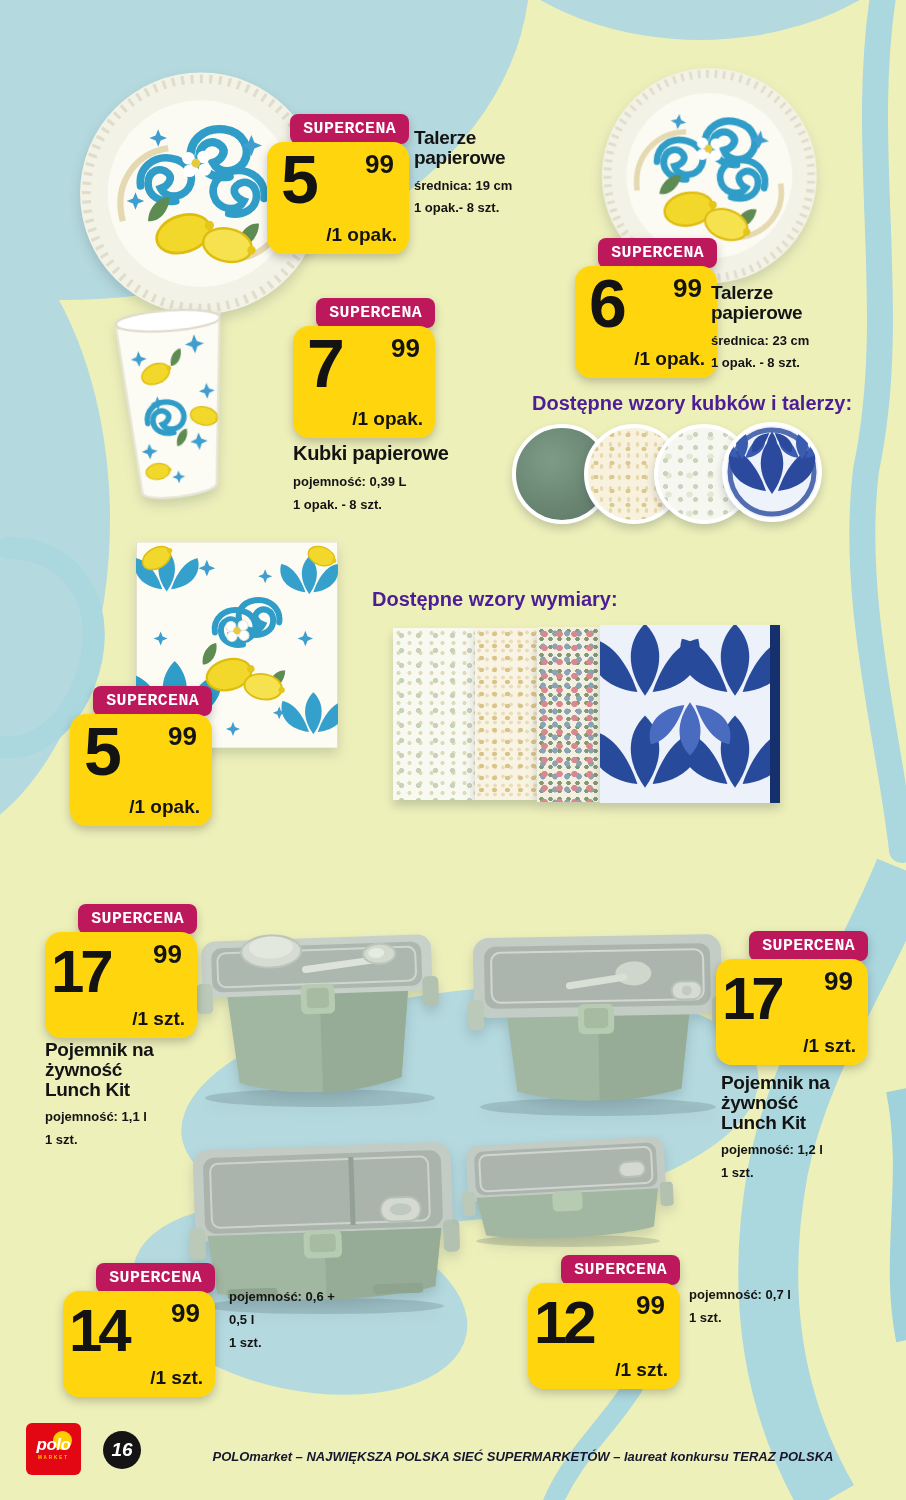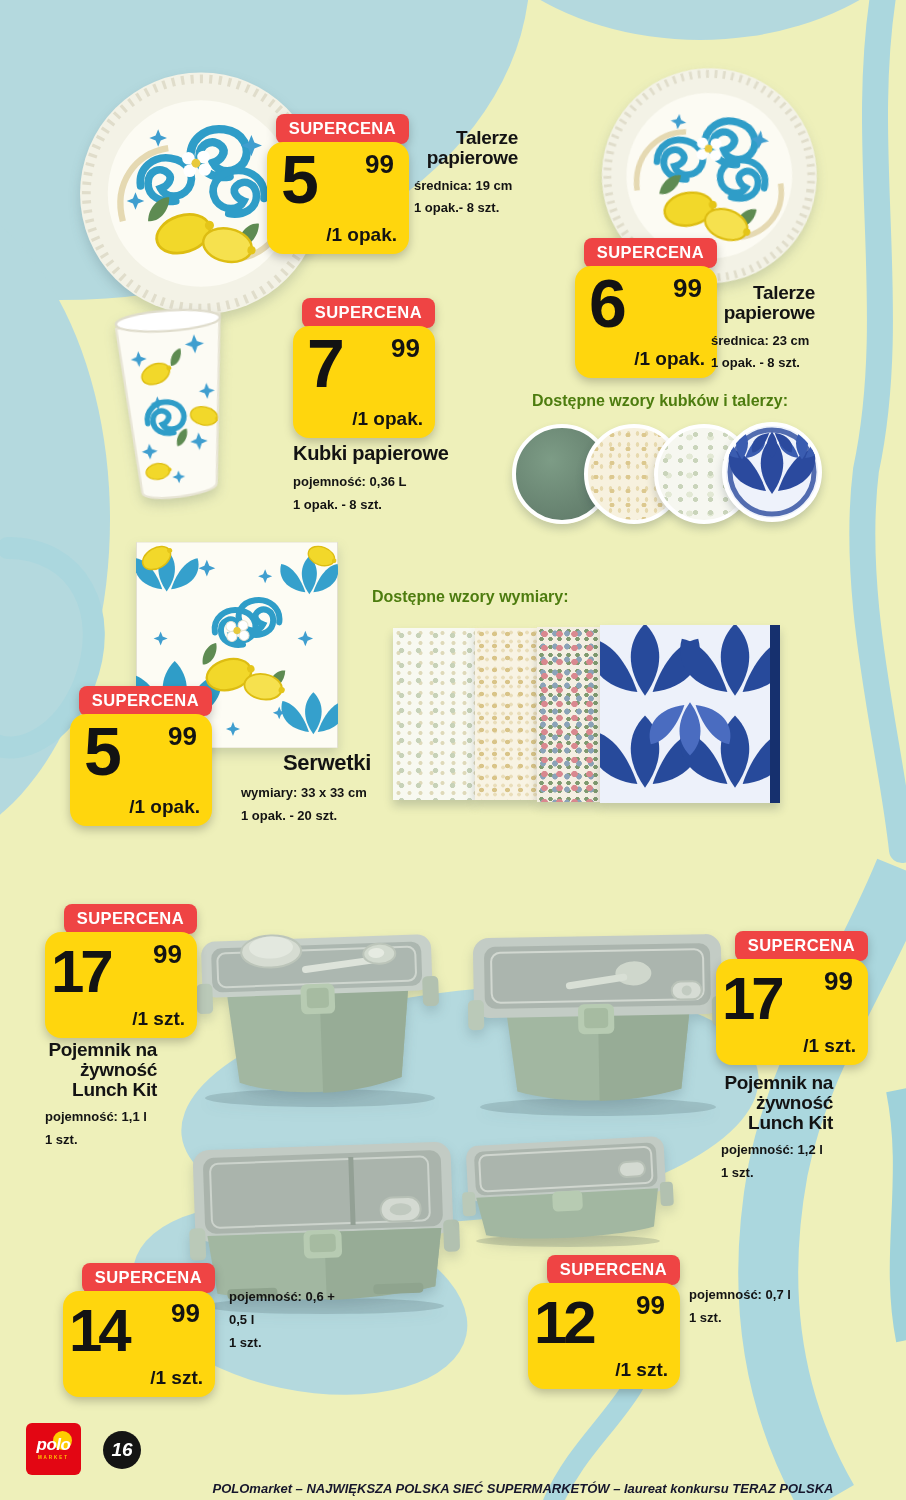--- a/index.html
+++ b/index.html
@@ -5,58 +5,58 @@
   html,body{margin:0;padding:0;}
   body{font-family:"Liberation Sans", sans-serif; background:#888;}
   .page{position:relative;width:906px;height:1500px;overflow:hidden;background:#eef0ba;}
   .blob{position:absolute;border-radius:50%;background:#b4d9de;}
   .deco-svg{position:absolute;left:0;top:0;z-index:0;}
 
   .img-wrap{position:absolute;z-index:2;filter:drop-shadow(0 6px 6px rgba(40,60,70,.18));}
 
   
   .badge{position:absolute;z-index:3;display:flex;flex-direction:column;align-items:flex-end;filter:drop-shadow(0 4px 5px rgba(0,0,0,.22));}
-  .badge-label{background:#ef4444;color:#fff;font-size:16.5px;font-weight:700;letter-spacing:.4px;padding:5px 13px 6px;border-radius:8px;white-space:nowrap;}
+  .badge-label{background:#be185d;color:#fff;font-size:16.5px;font-weight:700;letter-spacing:.4px;padding:5px 13px 6px;border-radius:8px;white-space:nowrap;font-family:Liberation Mono, monospace;}
   .badge-yellow{position:relative;background:#ffd60d;border-radius:16px;margin-top:-2px;}
   .badge.w1 .badge-yellow{width:142px;height:112px;}
   .badge.w2 .badge-yellow{width:152px;height:106px;}
   .p-main{position:absolute;left:14px;top:2px;font-size:68px;font-weight:700;letter-spacing:-3px;line-height:1.05;color:#131313;}
   .badge.w2 .p-main{left:6px;top:8px;font-size:60px;letter-spacing:-4px;}
   .p-frac{position:absolute;right:15px;top:9px;font-size:26px;font-weight:700;color:#131313;line-height:1;}
   .p-unit{position:absolute;right:12px;bottom:8px;font-size:19px;font-weight:700;color:#131313;white-space:nowrap;}
 
   
   .info{position:absolute;z-index:3;color:#131313;}
-  .info .title{font-weight:700;font-size:19px;line-height:1.04;letter-spacing:-.3px;margin:0 0 7px 0;text-align:right;}
+  .info .title{font-weight:700;font-size:19px;line-height:1.04;letter-spacing:-.3px;margin:0 0 7px 0;}
   .info .detail{font-size:13px;font-weight:700;line-height:1.75;}
   .info.t20 .title{font-size:20px;white-space:nowrap;}
   .info.t22 .title{font-size:22px;}
 
-  .pattern-heading{position:absolute;z-index:3;font-size:16px;font-weight:700;color:#4d7c0f;white-space:nowrap;}
+  .pattern-heading{position:absolute;z-index:3;font-size:20px;font-weight:700;color:#4c1d95;white-space:nowrap;}
 
   
   .swatch{position:absolute;z-index:2;width:92px;height:92px;border:4px solid #fff;border-radius:50%;box-shadow:0 5px 9px rgba(40,60,70,.22);}
   .sw-green{background:radial-gradient(circle at 38% 35%, #7d9c86, #647f6d 75%);}
   .sw-gold{background-color:#f7f1de;background-image:radial-gradient(#dcc88e 2.2px, transparent 2.8px),radial-gradient(#e7d9ae 1.6px, transparent 2.1px);background-size:16px 14px,9px 11px;}
   .sw-leaves{background-color:#f6f7f0;background-image:radial-gradient(#c9d4ba 2.4px, transparent 3px),radial-gradient(#e2e8d4 3px, transparent 3.6px);background-size:15px 13px,21px 19px;}
   .sw-damask{overflow:hidden;background:#eef2fb;}
 
   
   .strip{position:absolute;z-index:2;box-shadow:0 6px 9px rgba(40,60,70,.22);}
   .st1{background-color:#f8f9f1;background-image:radial-gradient(#c7d2b8 2.5px, transparent 3.1px),radial-gradient(#ded9b9 1.8px, transparent 2.3px);background-size:17px 15px,11px 10px;}
   .st2{background-color:#f8f3e3;background-image:radial-gradient(#d9c488 2.2px, transparent 2.8px),radial-gradient(#e9ddb9 1.5px, transparent 2px);background-size:13px 12px,8px 9px;}
   .st3{background-color:#f4efe3;background-image:radial-gradient(#d9888f 3px, transparent 3.6px),radial-gradient(#8ba3b8 2.5px, transparent 3.1px),radial-gradient(#7f9a6f 2px, transparent 2.6px);background-size:15px 14px,12px 13px,9px 8px;}
 
   
   .logo{position:absolute;left:26px;top:1423px;width:55px;height:52px;background:#e30613;border-radius:6px;z-index:3;overflow:hidden;}
   .logo-sun{position:absolute;left:27px;top:8px;width:19px;height:19px;border-radius:50%;background:#ffcc00;}
   .logo-word{position:absolute;left:0;right:0;top:12px;text-align:center;color:#fff;font-size:17px;font-weight:700;font-style:italic;letter-spacing:-.5px;}
   .logo-sub{position:absolute;left:0;right:0;top:32px;text-align:center;color:#ffcc00;font-size:4.5px;font-weight:700;letter-spacing:2px;}
   .page-num{position:absolute;left:103px;top:1431px;width:38px;height:38px;border-radius:50%;background:#141414;color:#fff;font-size:19px;font-weight:700;font-style:italic;display:flex;align-items:center;justify-content:center;z-index:3;}
-  .footer-text{position:absolute;left:170px;right:30px;top:1449px;text-align:center;font-size:13px;font-weight:700;font-style:italic;color:#16162c;z-index:3;white-space:nowrap;margin-top:32px;}
+  .footer-text{position:absolute;left:170px;right:30px;top:1449px;text-align:center;font-size:13px;font-weight:700;font-style:italic;color:#16162c;z-index:3;white-space:nowrap;}
 </style>
 </head>
 <body>
 
 <div class="page">
 
   <svg width="0" height="0" style="position:absolute">
     <defs>
       <path id="m-fleur" d="M0,-7 L2,-2 L7,0 L2,2 L0,7 L-2,2 L-7,0 L-2,-2 Z"></path>
       <path id="m-leaf" d="M0,0 C6,-10 18,-12 24,-8 C20,0 8,6 0,0 Z" fill="#5e8b52"></path>
@@ -206,21 +206,21 @@
   <div class="badge w1" style="left:293px;top:298px;">
     <div class="badge-label">SUPERCENA</div>
     <div class="badge-yellow">
       <span class="p-main">7</span>
       <span class="p-frac">99</span>
       <span class="p-unit">/1 opak.</span>
     </div>
   </div>
   <div class="info t20" style="left:293px;top:443px;">
     <div class="title">Kubki papierowe</div>
-    <div class="detail">pojemność: 0,36 L</div>
+    <div class="detail">pojemność: 0,39 L</div>
     <div class="detail">1 opak. - 8 szt.</div>
   </div>
 
   <div class="pattern-heading" style="left:532px;top:392px;">Dostępne wzory kubków i talerzy:</div>
   <div class="swatch sw-green" style="left:512px;top:424px;z-index:2;"></div>
   <div class="swatch sw-gold" style="left:584px;top:424px;z-index:3;"></div>
   <div class="swatch sw-leaves" style="left:654px;top:424px;z-index:4;"></div>
   <div class="swatch sw-damask" style="left:722px;top:422px;z-index:5;">
     <svg viewBox="0 0 92 92" width="92" height="92">
       <circle cx="46" cy="46" r="46" fill="#eef2fb"></circle>
@@ -269,25 +269,20 @@
     </svg>
   </div>
   <div class="badge w1" style="left:70px;top:686px;">
     <div class="badge-label">SUPERCENA</div>
     <div class="badge-yellow">
       <span class="p-main">5</span>
       <span class="p-frac">99</span>
       <span class="p-unit">/1 opak.</span>
     </div>
   </div>
-  <div class="info t22" style="left:241px;top:752px;width:130px;">
-    <div class="title">Serwetki</div>
-    <div class="detail">wymiary: 33 x 33 cm</div>
-    <div class="detail">1 opak. - 20 szt.</div>
-  </div>
 
   <div class="pattern-heading" style="left:372px;top:588px;">Dostępne wzory wymiary:</div>
   <div class="strip st1" style="left:393px;top:628px;width:82px;height:172px;"></div>
   <div class="strip st2" style="left:475px;top:628px;width:62px;height:172px;"></div>
   <div class="strip st3" style="left:537px;top:627px;width:63px;height:175px;"></div>
   <div class="strip" style="left:600px;top:625px;width:180px;height:178px;">
     <svg viewBox="0 0 180 178" width="180" height="178">
       <rect width="180" height="178" fill="#edf1fa"></rect>
       <use href="#m-damask" transform="translate(45,48) scale(1.9)" fill="#274a9b"></use>
       <use href="#m-damask" transform="translate(135,48) scale(1.9)" fill="#274a9b"></use>

